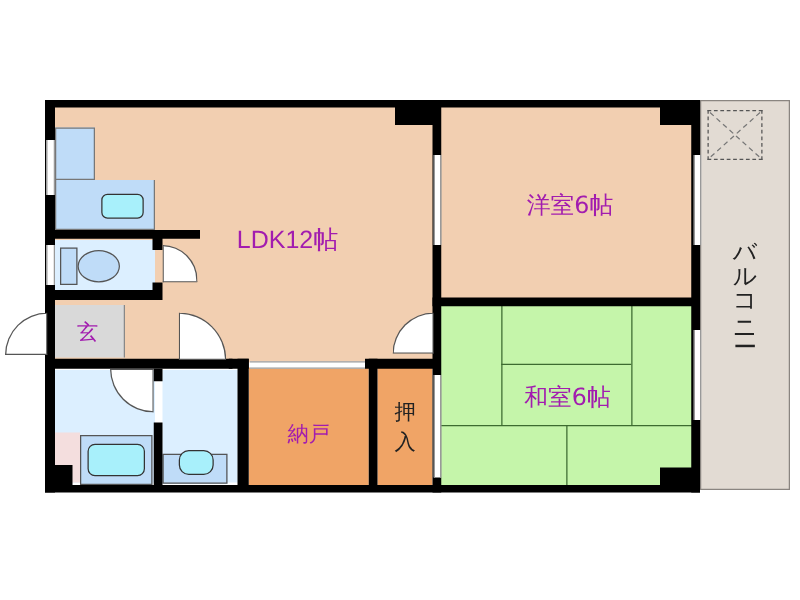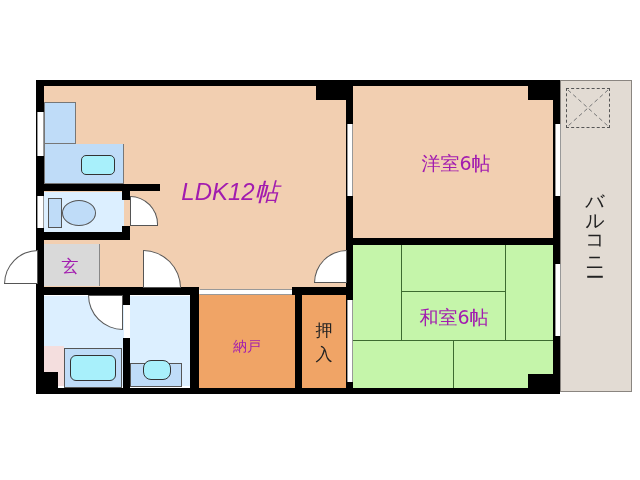--- a/index.html
+++ b/index.html
@@ -19,36 +19,36 @@
 
 <div class="abs" style="left:560px;top:80px;width:72px;height:312px;background:#e2dbd3;border:1px solid #8a8580;"></div>
 <div class="abs" style="left:566px;top:88px;width:44px;height:40px;border:1px dashed #555;"></div>
 <svg class="abs" style="left:566px;top:88px;" width="44" height="40">
   <line x1="2" y1="2" x2="42" y2="38" stroke="#777" stroke-dasharray="4,3" stroke-width="1"></line>
   <line x1="42" y1="2" x2="2" y2="38" stroke="#777" stroke-dasharray="4,3" stroke-width="1"></line>
 </svg>
 <div class="abs" style="left:584px;top:180px;width:24px;font-size:19px;color:#222;writing-mode:vertical-rl;text-orientation:upright;line-height:24px;">バルコニー</div>
 
 <div class="abs" style="left:40px;top:84px;width:308px;height:206px;background:#f2cfb1;"></div>
-<div class="room-label" style="left:230px;top:192px;font-family:'Liberation Sans',sans-serif;font-size:24px;font-style:italic;">LDK12帖</div>
+<div class="room-label" style="left:230px;top:192px;font-family:'Liberation Sans',sans-serif;font-size:20px;">LDK12帖</div>
 
 <div class="abs" style="left:352px;top:84px;width:206px;height:156px;background:#f2cfb1;"></div>
 <div class="room-label" style="left:456px;top:164px;">洋室6帖</div>
 
 <div class="abs" style="left:352px;top:244px;width:206px;height:146px;background:#c5f5aa;"></div>
 
 <div class="tatami" style="left:401px;top:244px;width:1px;height:96px;background:#3d6b30;"></div>
 <div class="tatami" style="left:505px;top:244px;width:1px;height:96px;background:#3d6b30;"></div>
 <div class="tatami" style="left:401px;top:291px;width:104px;height:1px;background:#3d6b30;"></div>
 <div class="tatami" style="left:352px;top:340px;width:206px;height:1px;background:#3d6b30;"></div>
 <div class="tatami" style="left:453px;top:340px;width:1px;height:50px;background:#3d6b30;"></div>
 <div class="room-label" style="left:454px;top:318px;">和室6帖</div>
 
 <div class="abs" style="left:199px;top:294px;width:96px;height:96px;background:#f0a466;"></div>
-<div class="room-label" style="left:247px;top:347px;font-size:14px;text-align:center;">納戸</div>
+<div class="room-label" style="left:247px;top:347px;font-size:17px;text-align:center;">納戸</div>
 
 <div class="abs" style="left:302px;top:294px;width:44px;height:96px;background:#f0a466;"></div>
 <div class="abs" style="left:302px;top:318px;width:44px;text-align:center;font-size:17px;color:#222;line-height:24px;">
   <div>押</div>
   <div>入</div>
 </div>
 
 <div class="abs" style="left:44px;top:244px;width:56px;height:42px;background:#d9d9d9;border-right:1px solid #888;"></div>
 <div class="room-label" style="left:70px;top:266px;font-size:17px;">玄</div>
 

